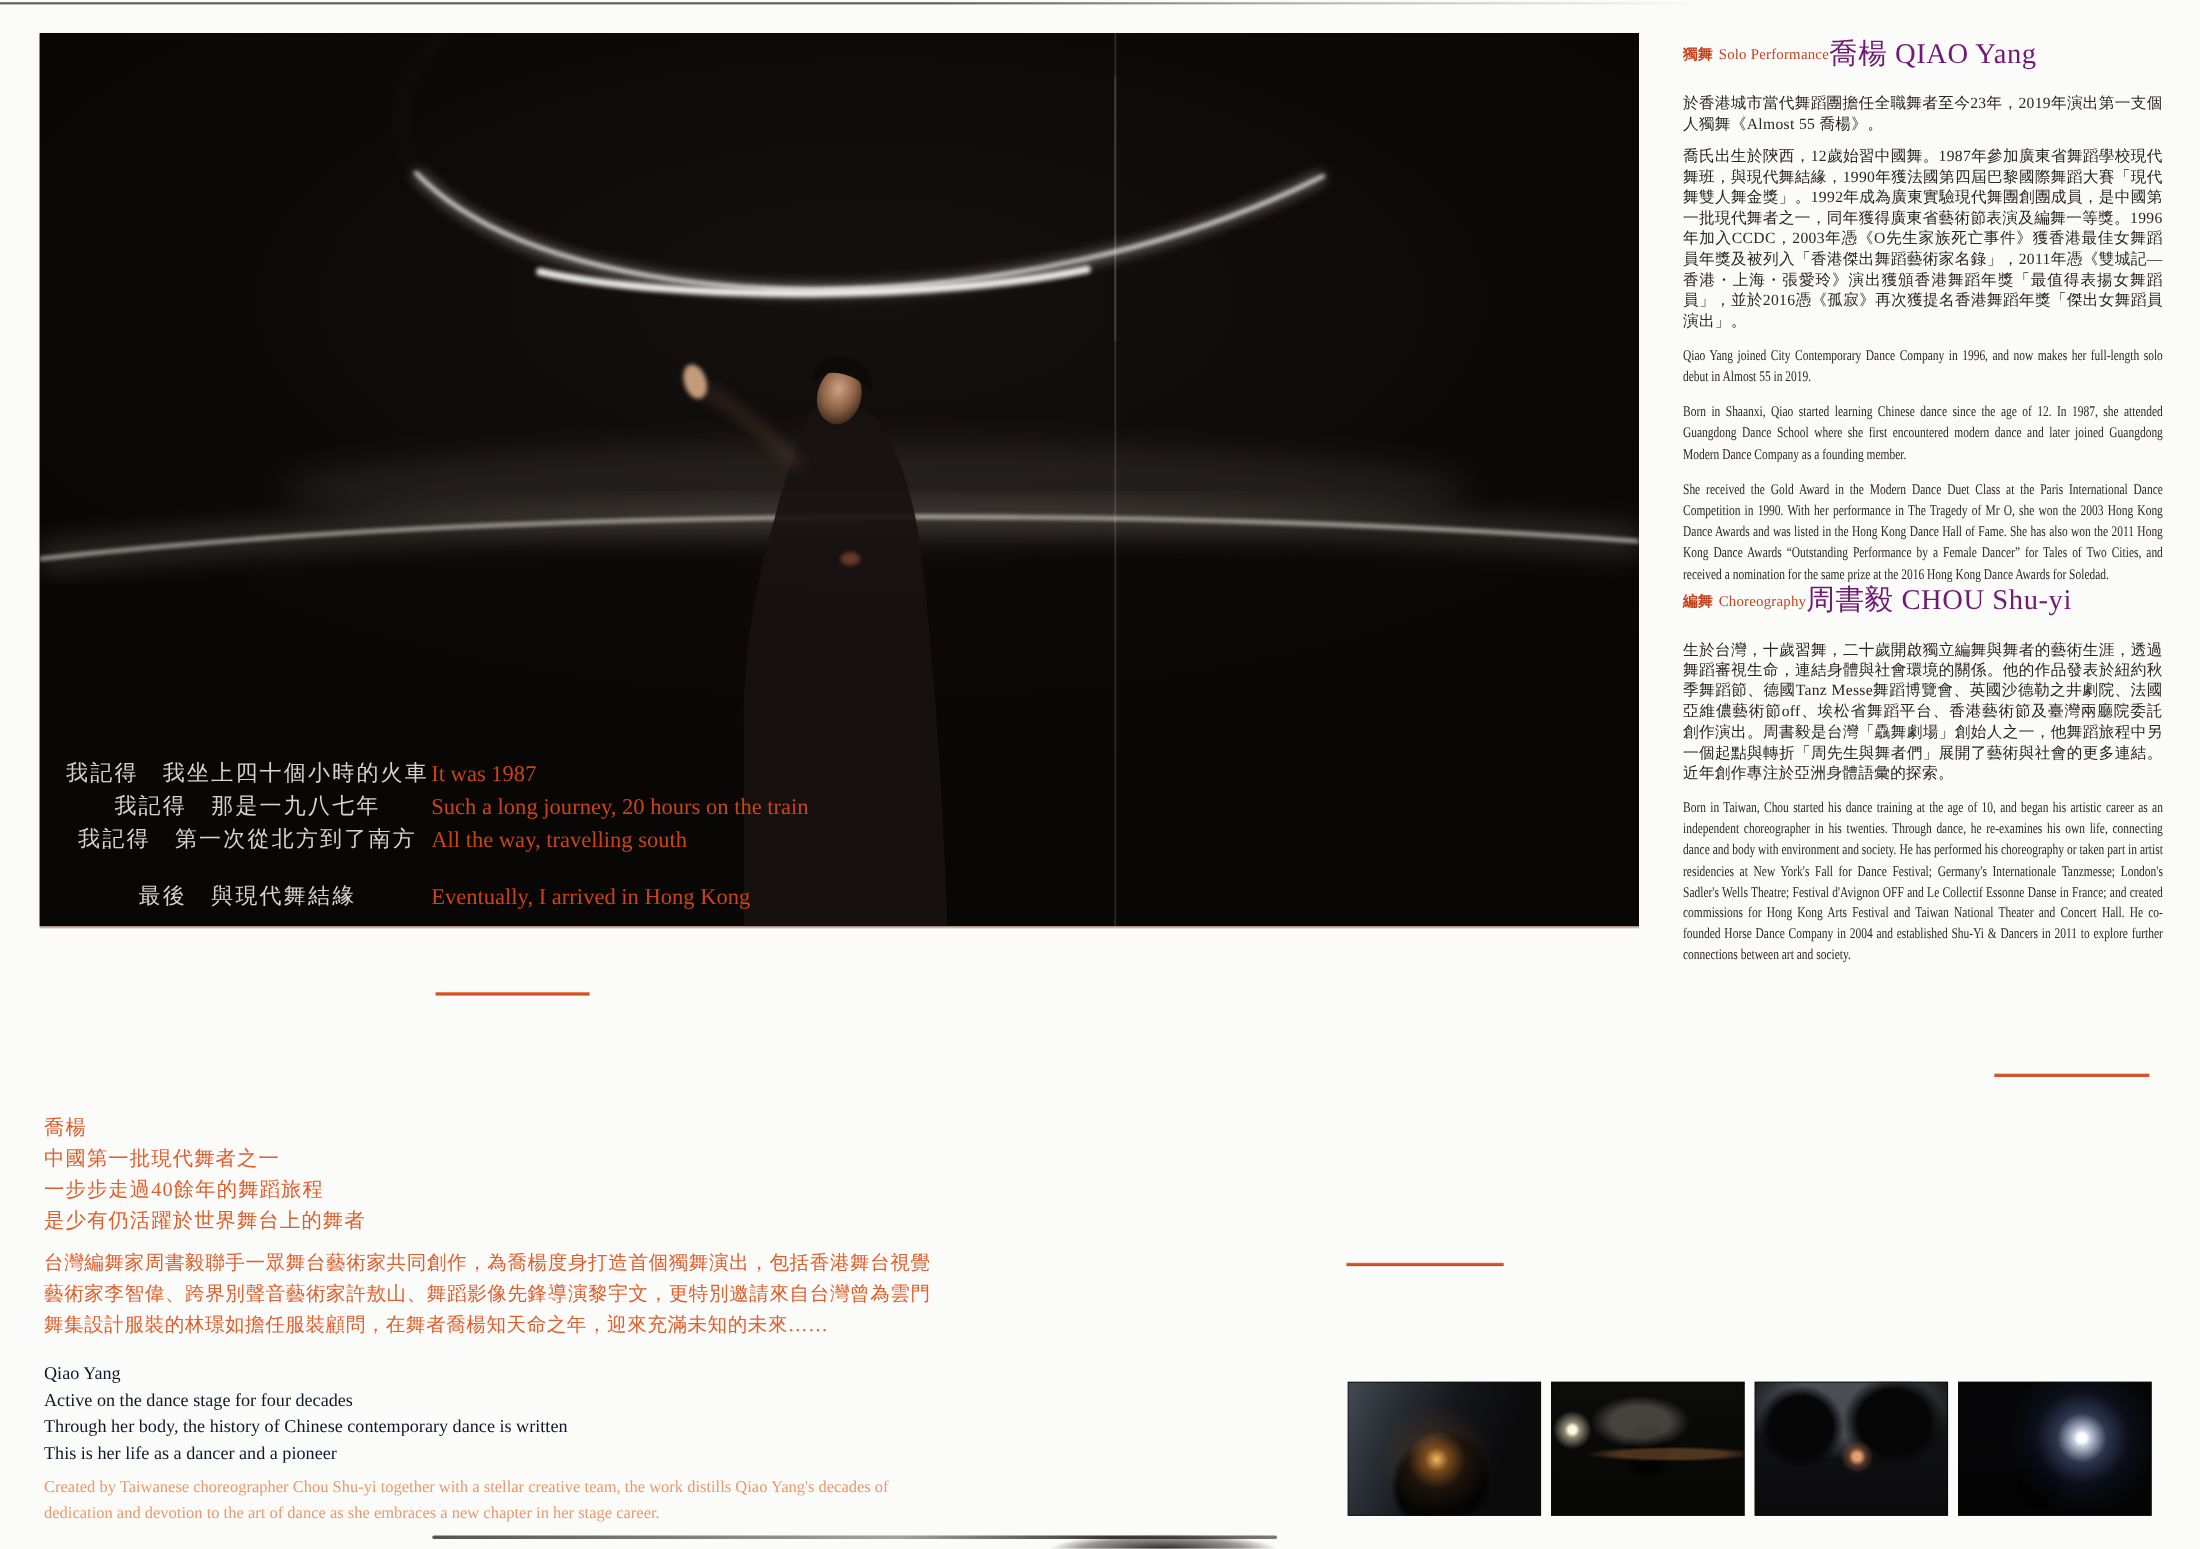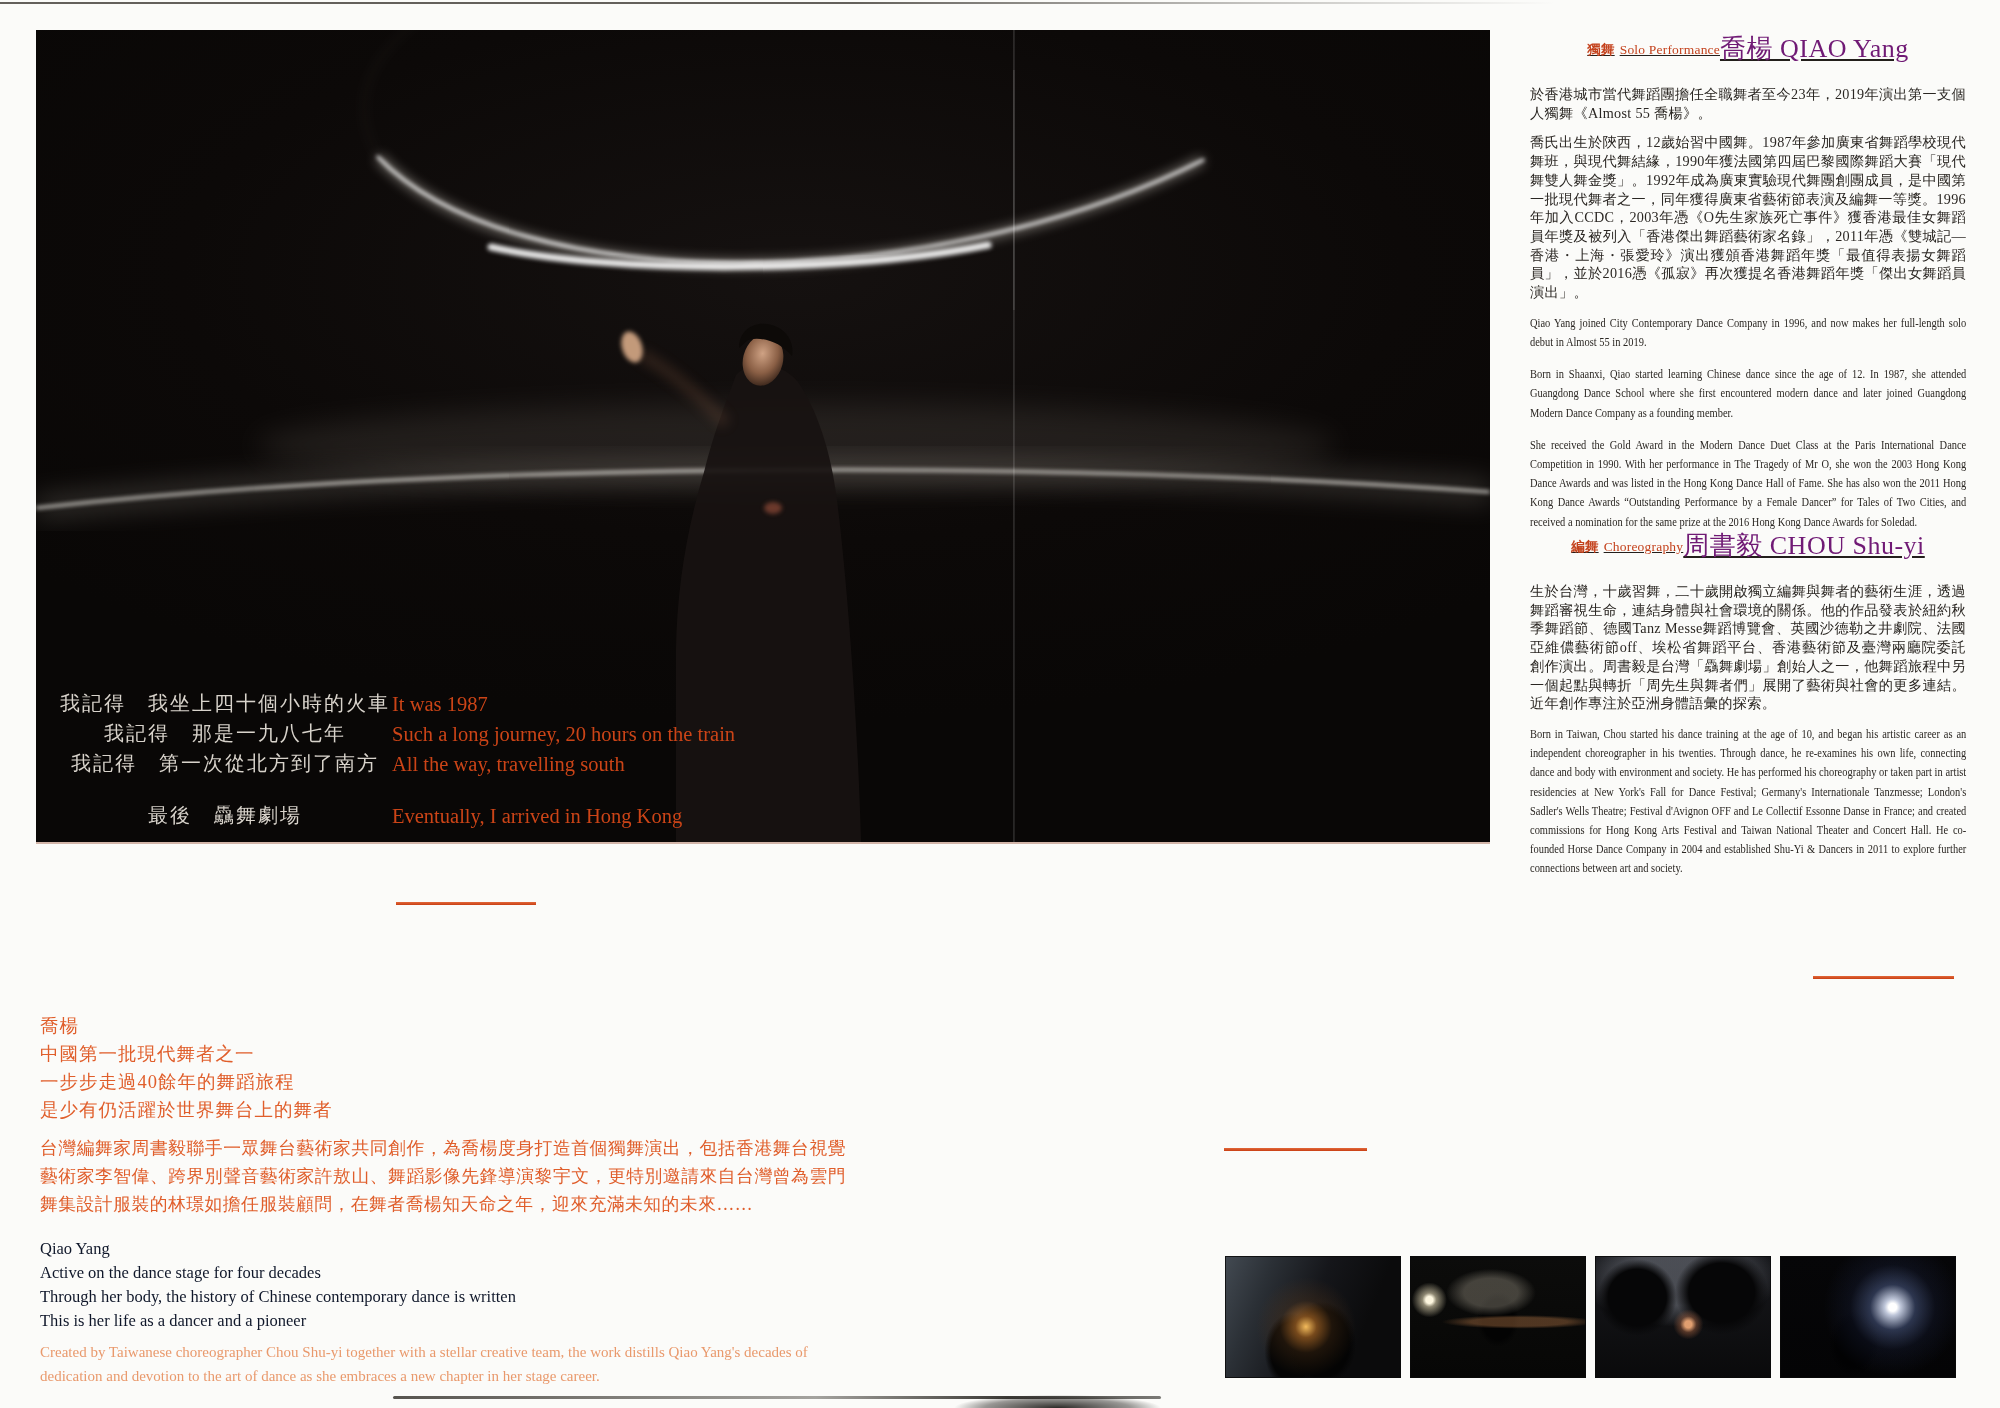--- a/index.html
+++ b/index.html
@@ -19,21 +19,21 @@
   
   .photo{position:absolute;left:36px;top:30px;width:1454px;height:812px;
     background:radial-gradient(ellipse 70% 55% at 52% 30%,#151110 0%,#0c0908 60%,#090706 100%);
     box-shadow:0 2px 0 rgba(134,52,20,.35);}
   .photo svg{position:absolute;inset:0;}
   .ov-cjk{position:absolute;left:24px;top:658px;color:#d8d3cb;font-size:20px;line-height:30px;letter-spacing:2px;text-align:center;}
   .ov-en{position:absolute;left:356px;top:659px;color:#cb4417;font-size:20.5px;line-height:30px;}
   .ov-gap{margin-top:22px;}
   
   .col{position:absolute;left:1530px;width:436px;}
-  .sec-head{display:flex;justify-content:center;align-items:flex-start;text-decoration:underline;}
+  .sec-head{display:flex;justify-content:flex-start;align-items:flex-start;}
   .sec-label{color:#c4421d;font-size:13.5px;white-space:nowrap;margin-top:15px;letter-spacing:.2px;}
   .sec-label .cjk{font-weight:700;margin-right:5px;}
   .sec-title{font-size:26px;line-height:46px;color:#701a75;letter-spacing:.5px;white-space:nowrap;}
   .cjk-para{font-size:14.2px;line-height:18.7px;text-align:justify;color:#2a2622;margin:0 0 11px 0;
     letter-spacing:.3px;}
   .en-para{width:560px;transform:scaleX(.779);transform-origin:0 0;font-size:13.4px;line-height:19.2px;
     text-align:justify;color:#2a2622;margin:0 0 13px 0;}
   .head-gap{margin-bottom:13px;}
   
   .bl-cjk-intro{position:absolute;left:40px;top:1012px;color:#e05e2b;font-size:18.5px;line-height:28px;letter-spacing:1px;}
@@ -113,21 +113,21 @@
     <ellipse cx="737" cy="478" rx="9" ry="6" fill="#b05a42" opacity=".55" filter="url(#b2)"></ellipse>
 
     <rect x="977" y="0" width="1.8" height="812" fill="#ffffff" opacity=".13"></rect>
     <rect x="977" y="40" width="1.8" height="240" fill="#ffffff" opacity=".1"></rect>
   </svg>
 
   <div class="ov-cjk">
     <div>我記得　我坐上四十個小時的火車</div>
     <div>我記得　那是一九八七年</div>
     <div>我記得　第一次從北方到了南方</div>
-    <div class="ov-gap">最後　驫舞劇場</div>
+    <div class="ov-gap">最後　與現代舞結緣</div>
   </div>
   <div class="ov-en">
     <div>It was 1987</div>
     <div>Such a long journey, 20 hours on the train</div>
     <div>All the way, travelling south</div>
     <div class="ov-gap">Eventually, I arrived in Hong Kong</div>
   </div>
 </div>
 
 <div class="col" style="top:26px;">

